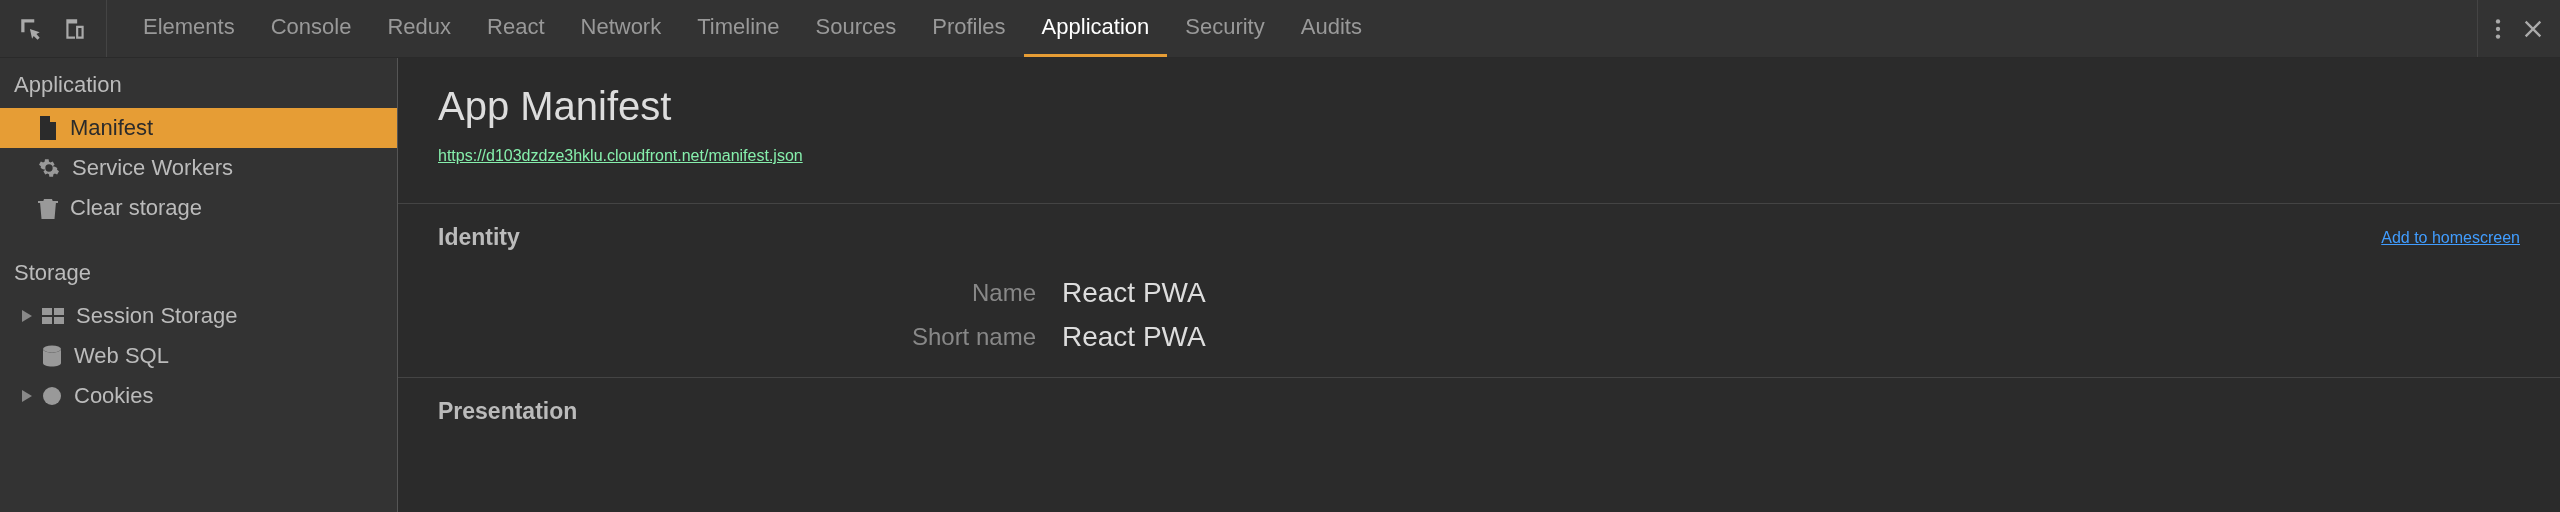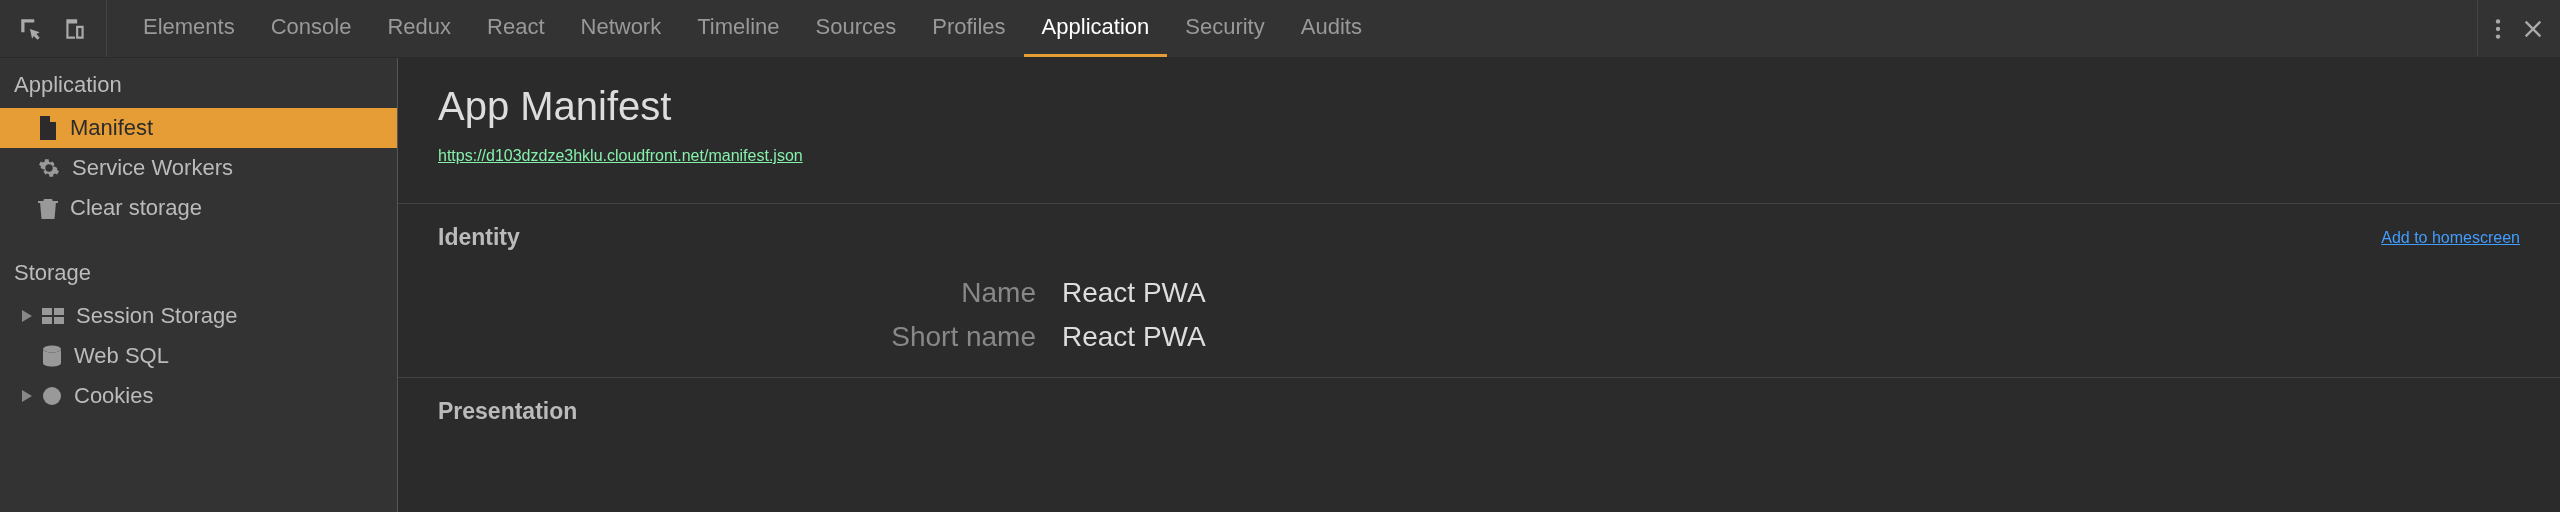--- a/index.html
+++ b/index.html
@@ -137,21 +137,21 @@
   .kv-row {
     display: flex;
     align-items: center;
     padding: 6px 40px;
   }
   .kv-key {
     width: 624px;
     text-align: right;
     padding-right: 26px;
     color: #888;
-    font-size: 28px;
+    font-size: 24px;
   }
   .kv-val {
     color: #ddd;
     font-size: 28px;
   }
 </style>
 </head>
 <body>
 
 <div class="toolbar">

